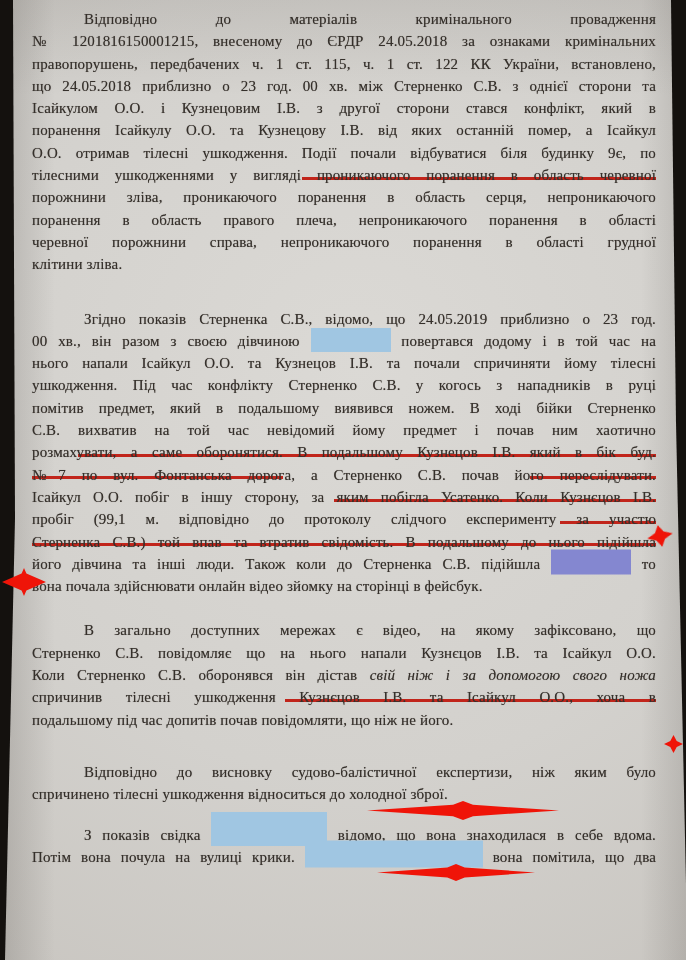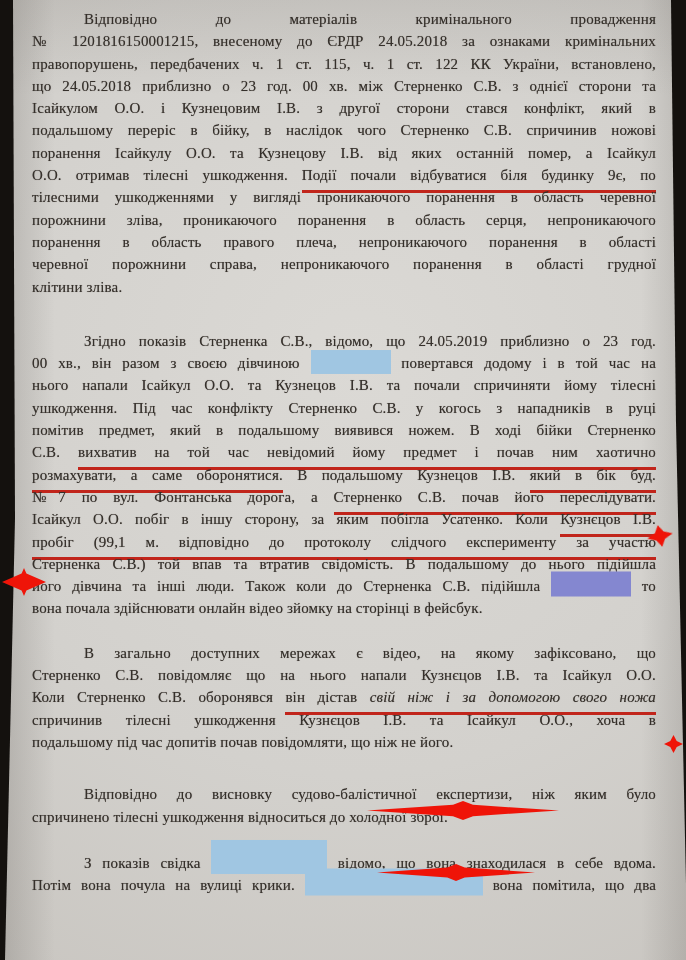--- a/index.html
+++ b/index.html
@@ -18,21 +18,21 @@
     text-shadow:0 0 0.7px rgba(52,46,40,0.55);
   }
   .para{margin:0;}
   .ln{
     height:22.3px;line-height:22.3px;
     text-align:justify;text-align-last:justify;
     letter-spacing:0.15px;white-space:normal;
   }
   .ln.last{text-align-last:left;}
   .ln.ind{text-indent:52px;}
-  .u{border-bottom:3px solid #c1251b;padding-bottom:7px;}
+  .u{border-bottom:3px solid #c1251b;padding-bottom:16px;}
   .bi{font-style:italic;font-weight:normal;}
   .box{display:inline-block;height:18px;vertical-align:-4px;}
   .box.blue{background:#a0c6e2;}
   .box.purple{background:#8487d0;}
   .band{position:absolute;left:0;top:0;width:100%;height:100%;pointer-events:none;}
   #band-left{background:#14110e;clip-path:polygon(0 0,13px 0,15px 54%,5px 100%,0 100%);}
   #band-right{background:#14110e;clip-path:polygon(100% 0,671px 0,676px 44%,100% 92%,100% 0);}
   .star{position:absolute;filter:blur(0.4px);}
   .star svg{display:block;width:100%;height:100%;}
 </style>
@@ -40,21 +40,20 @@
 <body>
 
 <div class="shot">
   <div class="text-block" id="text-block">
       <div class="para" style="margin-top: 0px;">
         <div class="ln ind"><span class="">Відповідно до матеріалів кримінального провадження</span></div>
         <div class="ln"><span class="">№ 1201816150001215, внесеному до ЄРДР 24.05.2018 за ознаками кримінальних</span></div>
         <div class="ln"><span class="">правопорушень, передбачених ч. 1 ст. 115, ч. 1 ст. 122 КК України, встановлено,</span></div>
         <div class="ln"><span class="">що 24.05.2018 приблизно о 23 год. 00 хв. між Стерненко С.В. з однієї сторони та</span></div>
         <div class="ln"><span class="">Ісайкулом О.О. і Кузнецовим І.В. з другої сторони стався конфлікт, який в</span></div>
-        <div class="ln"><span class="">подальшому переріс в бійку, в наслідок чого Стерненко С.В. спричинив ножові</span></div>
         <div class="ln"><span class="">поранення Ісайкулу О.О. та Кузнецову І.В. від яких останній помер, а Ісайкул</span></div>
         <div class="ln"><span class="">О.О. отримав тілесні ушкодження. </span><span class="u ">Події почали відбуватися біля будинку 9є, по</span></div>
         <div class="ln"><span class="">тілесними ушкодженнями у вигляді проникаючого поранення в область черевної</span></div>
         <div class="ln"><span class="">порожнини зліва, проникаючого поранення в область серця, непроникаючого</span></div>
         <div class="ln"><span class="">поранення в область правого плеча, непроникаючого поранення в області</span></div>
         <div class="ln"><span class="">черевної порожнини справа, непроникаючого поранення в області грудної</span></div>
         <div class="ln last"><span class="">клітини зліва.</span></div>
       </div>
       <div class="para" style="margin-top: 32px;">
         <div class="ln ind"><span class="">Згідно показів Стерненка С.В., відомо, що 24.05.2019 приблизно о 23 год.</span></div>
@@ -75,21 +74,21 @@
         <div class="ln ind"><span class="">В загально доступних мережах є відео, на якому зафіксовано, що</span></div>
         <div class="ln"><span class="">Стерненко С.В. повідомляє що на нього напали Кузнєцов І.В. та Ісайкул О.О.</span></div>
         <div class="ln"><span class="">Коли Стерненко С.В. оборонявся </span><span class="u ">він дістав </span><span class="u bi">свій ніж і за допомогою свого ножа</span></div>
         <div class="ln"><span class="">спричинив тілесні ушкодження Кузнєцов І.В. та Ісайкул О.О., хоча в</span></div>
         <div class="ln last"><span class="">подальшому під час допитів почав повідомляти, що ніж не його.</span></div>
       </div>
       <div class="para" style="margin-top: 30px;">
         <div class="ln ind"><span class="">Відповідно до висновку судово-балістичної експертизи, ніж яким було</span></div>
         <div class="ln last"><span class="">спричинено тілесні ушкодження відноситься до холодної зброї.</span></div>
       </div>
-      <div class="para" style="margin-top: 24px;">
+      <div class="para" style="margin-top: 18px;">
         <div class="ln ind"><span class="">З показів свідка </span><span class="box blue" style="width: 116px; transform: translateY(-6px) scaleY(1.89);"></span><span class=""> відомо, що вона знаходилася в себе вдома.</span></div>
         <div class="ln"><span class="">Потім вона почула на вулиці крики. </span><span class="box blue" style="width: 178px; transform: translateY(-3px) scaleY(1.5);"></span><span class=""> вона помітила, що два</span></div>
       </div>
     </div>
   <div class="band" id="band-left"></div>
   <div class="band" id="band-right"></div>
   <div id="stars-layer">
       <div class="star" style="left: 647px; top: 525px; width: 26px; height: 22px; transform: rotate(-12deg);">
         <svg viewBox="0 0 26 22">
           <polygon points="13,0 17.4,7.3 26,11 17.4,14.7 13,22 8.6,14.7 0,11 8.6,7.3" fill="#ef1408"></polygon>

